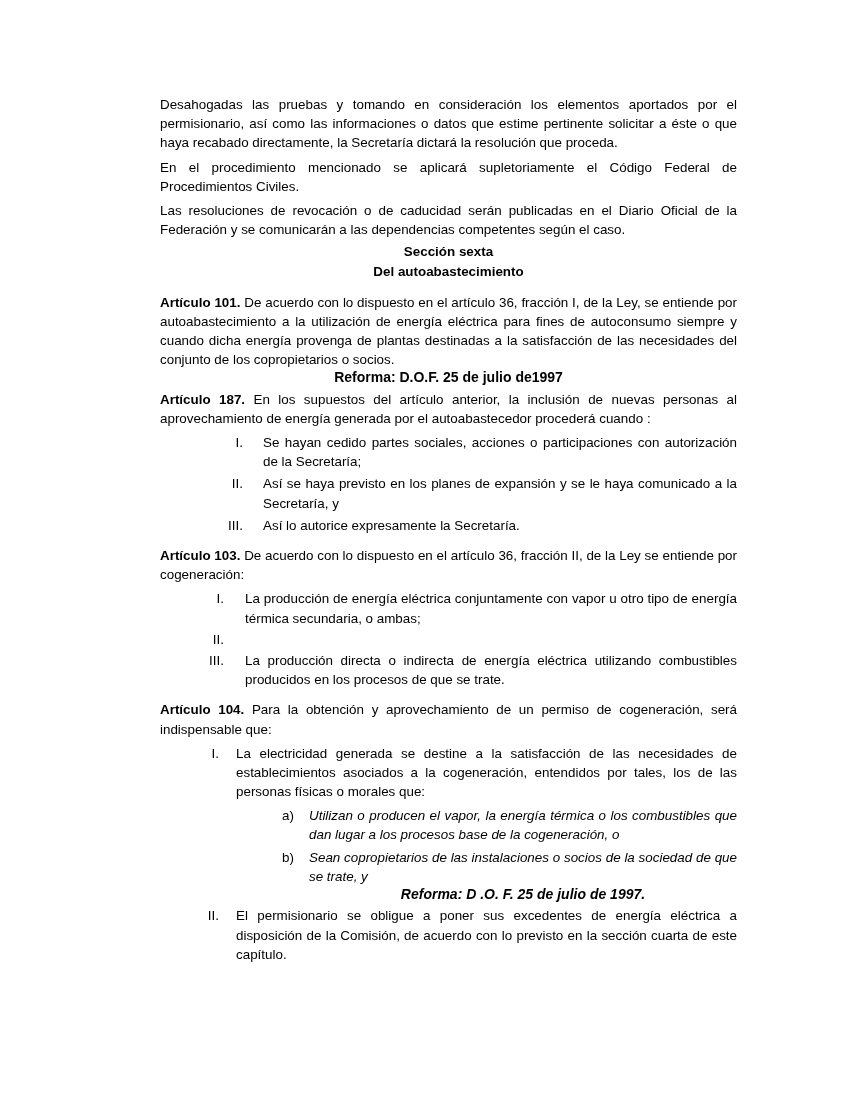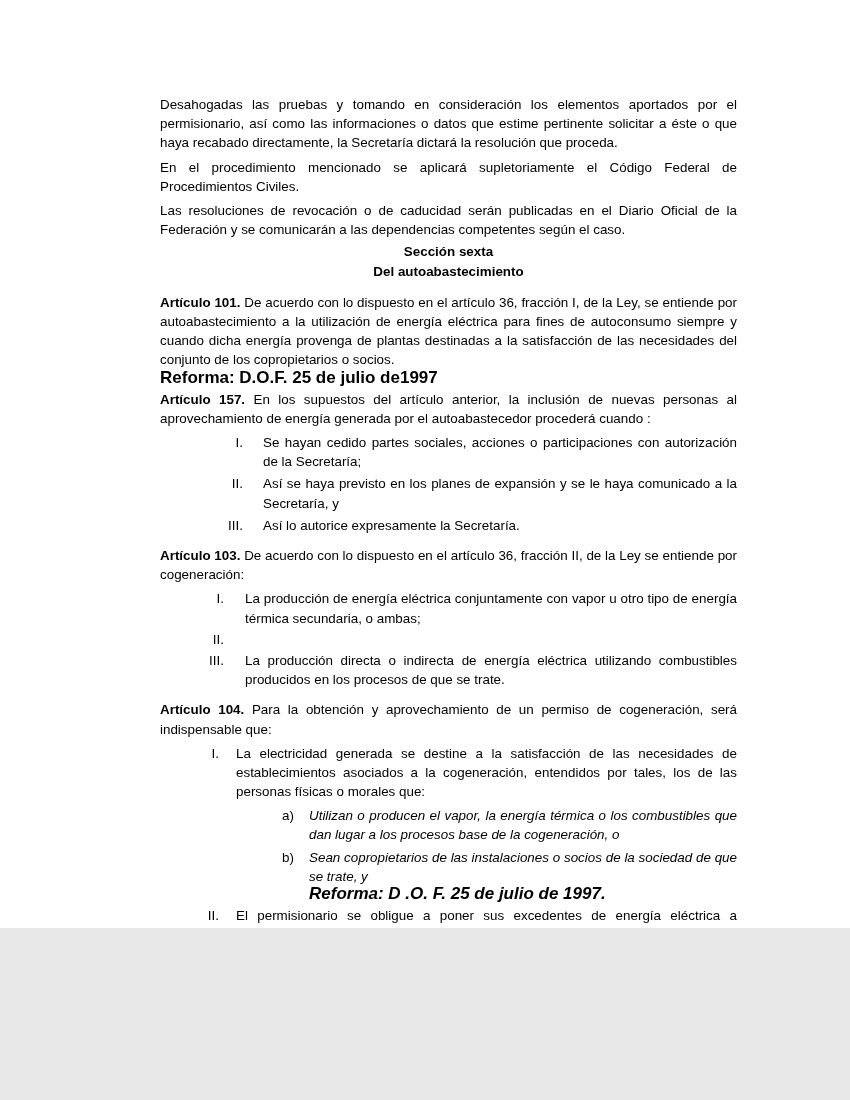--- a/index.html
+++ b/index.html
@@ -1,18 +1,18 @@
 <!DOCTYPE html>
 <html><head>
 <meta charset="utf-8">
 <style>
   html,body{margin:0;padding:0;background:#e8e8e8;}
   .page{
     position:relative;
-    width:850px;height:928px;
+    width:850px;height:1100px;
     background:#ffffff;
     margin:0 auto;
     overflow:hidden;
     font-family:"Liberation Sans","DejaVu Sans",sans-serif;
     color:#000000;
   }
   .content{
     position:absolute;
     left:160px;top:95px;
     width:577px;
@@ -23,24 +23,24 @@
   .p{margin:0 0 5px 0;}
   .b{font-weight:bold;}
   .sec{
     text-align:center;
     font-weight:bold;
     margin:-2px 0 12px 0;
   }
   .sec2{margin-top:12px;margin-bottom:4px;}
   .reforma{
     font-weight:bold;
-    font-size:17px;
+    font-size:14px;
     line-height:13px;
     margin:-4px 0 0 0;
-    text-align:left;
+    text-align:center;
   }
   .art{margin-top:11px;}
   .list{margin:5px 0 4px 0;}
   .list3{margin-top:3px;}
   .li{display:flex;margin:0 0 3px 0;}
   .li:last-child{margin-bottom:0;}
   .m{flex:none;text-align:right;}
   .t{flex:1;text-align:justify;}
   .list102 .m{width:83px;}
   .list102 .t{margin-left:20px;}
@@ -69,21 +69,21 @@
       <div>Del autoabastecimiento</div>
     </div>
 
     <p class="p art">
       <span class="b">Artículo 101.</span>
       <span>De acuerdo con lo dispuesto en el artículo 36, fracción I, de la Ley, se entiende por autoabastecimiento a la utilización de energía eléctrica para fines de autoconsumo siempre y cuando dicha energía provenga de plantas destinadas a la satisfacción de las necesidades del conjunto de los copropietarios o socios.</span>
     </p>
     <div class="reforma">Reforma: D.O.F. 25 de julio de1997</div>
 
     <p class="p art" style="margin-top:6px;">
-      <span class="b">Artículo 157.</span>
+      <span class="b">Artículo 187.</span>
       <span>En los supuestos del artículo anterior, la inclusión de nuevas personas al aprovechamiento de energía generada por el autoabastecedor procederá cuando :</span>
     </p>
 
     <div class="list list102">
       <div class="li">
         <div class="m">I.</div>
         <div class="t">Se hayan cedido partes sociales, acciones o participaciones con autorización de la Secretaría;</div>
       </div>
       <div class="li">
         <div class="m">II.</div>

